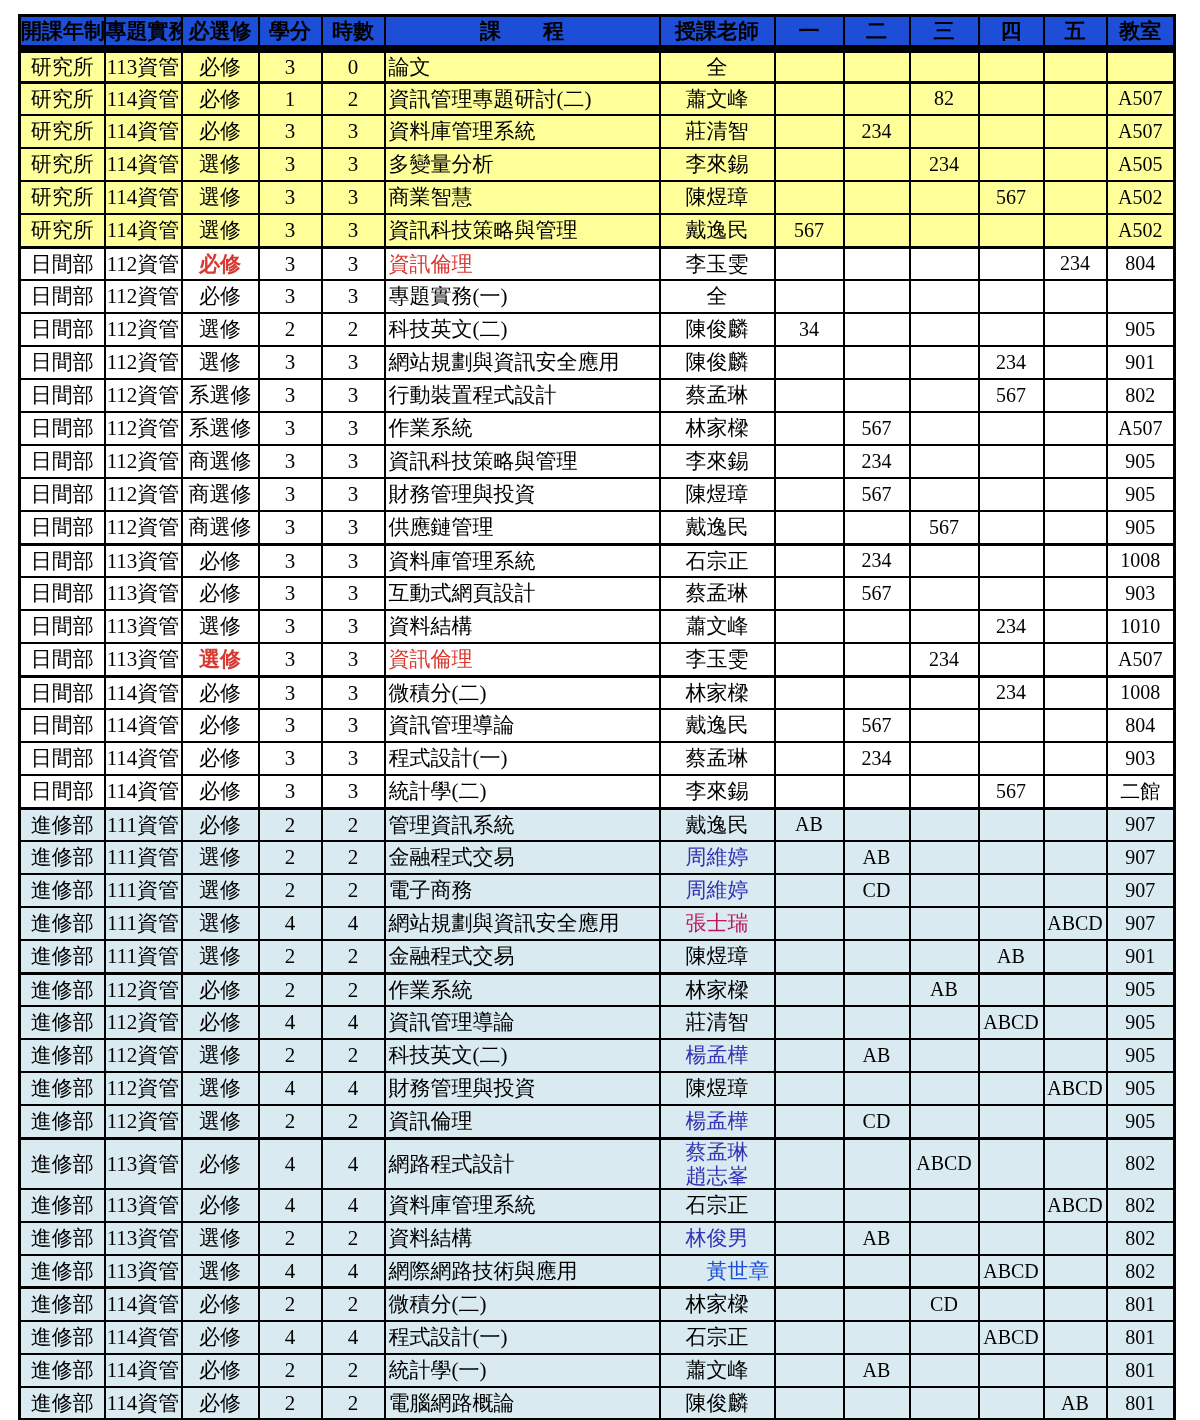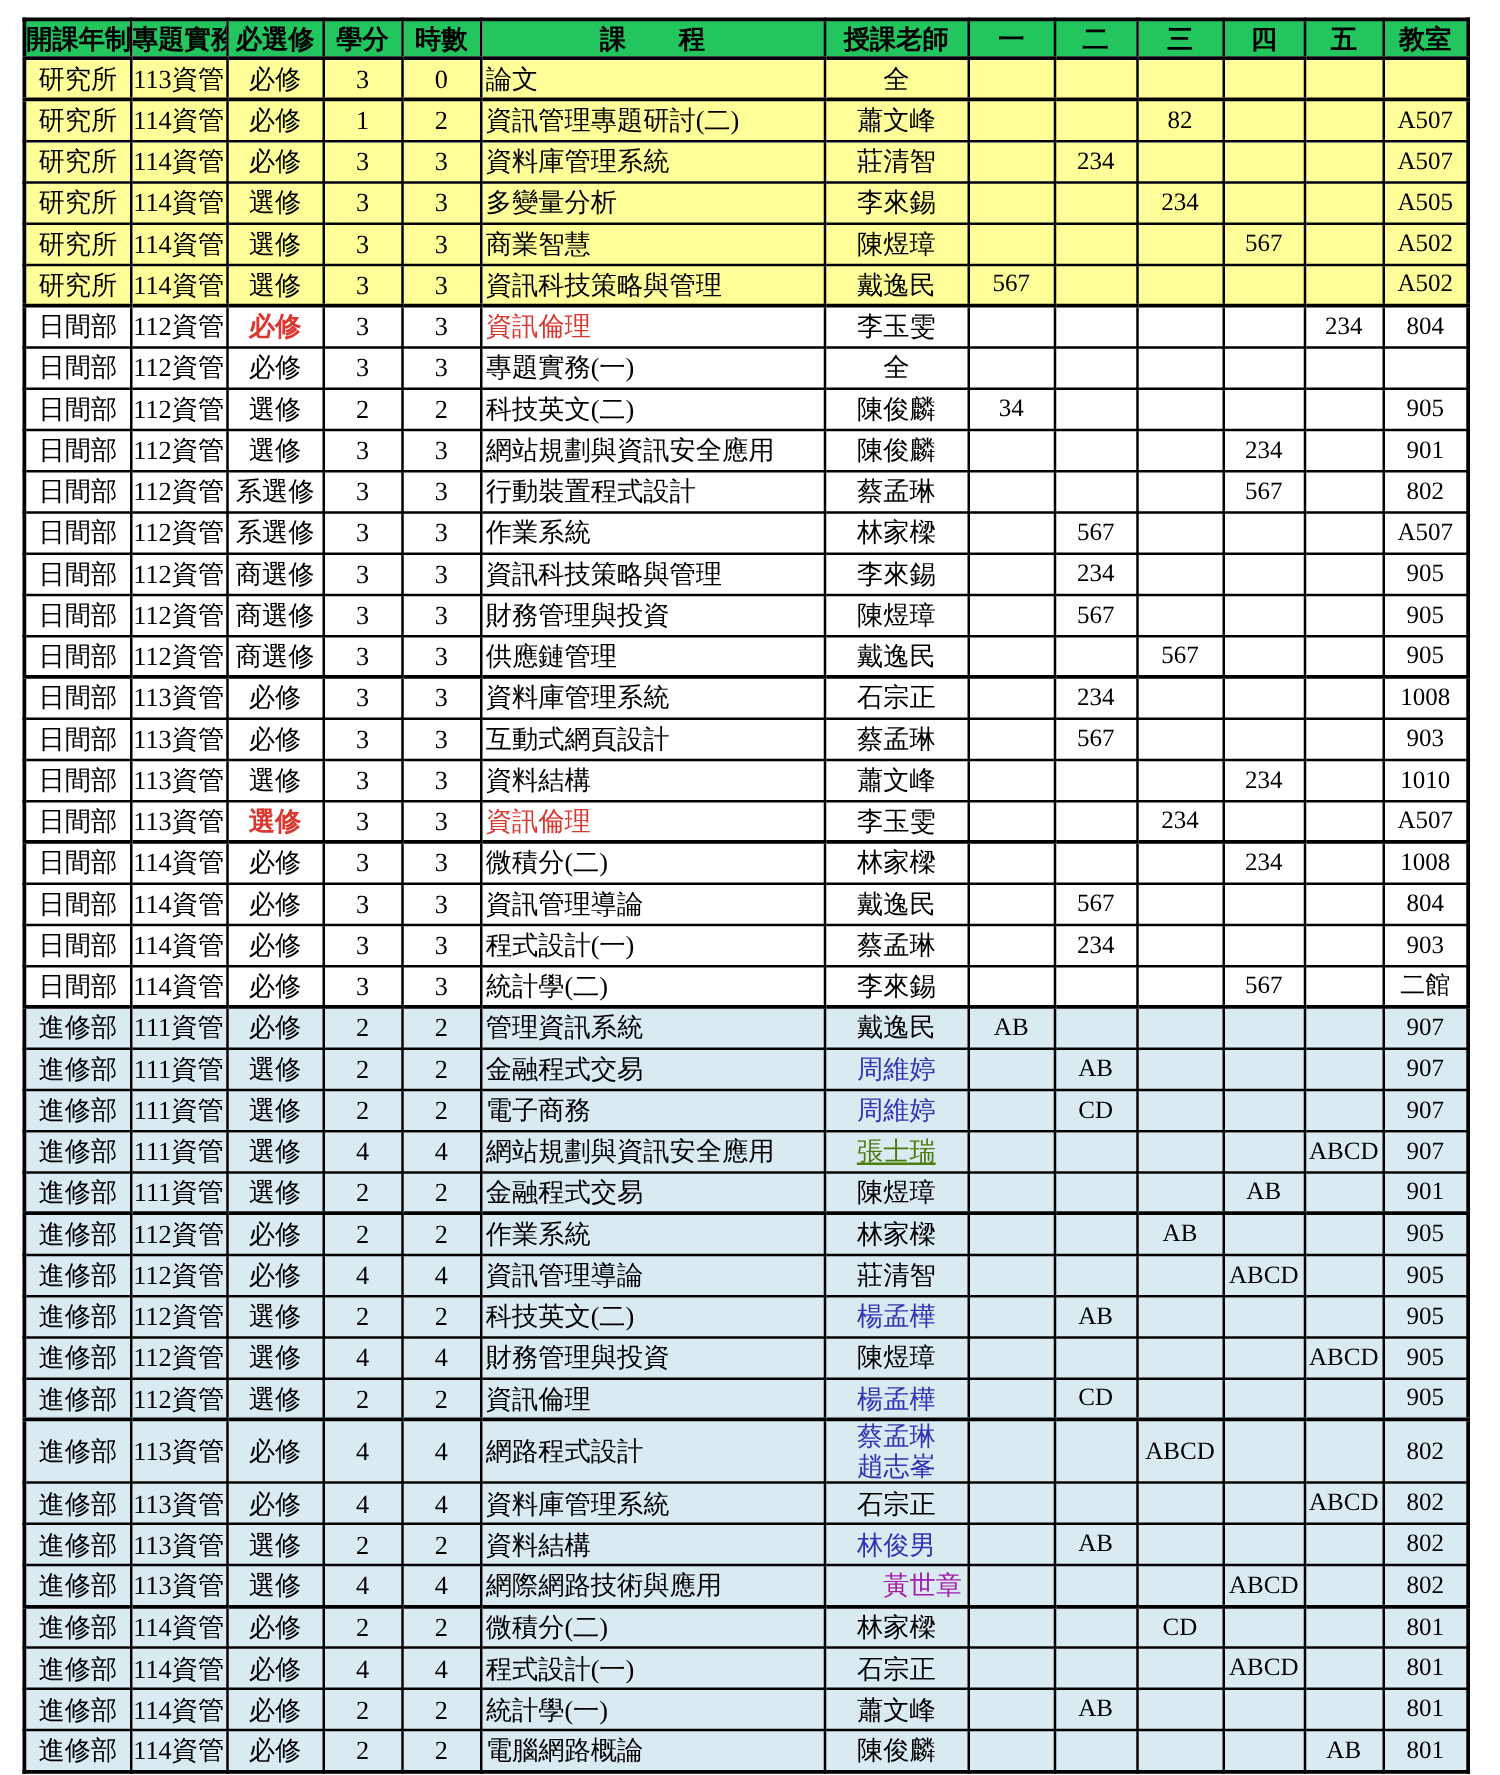--- a/index.html
+++ b/index.html
@@ -29,22 +29,22 @@
     text-align: center;
     vertical-align: middle;
     font-size: 21px;
     line-height: 1.15;
     overflow: hidden;
     white-space: nowrap;
   }
   .schedule thead th {
     font-weight: bold;
     height: 28px;
-    background: #22c55e;
-    border-bottom: 3px solid #000000;
+    background: #1d4ed8;
+    border-bottom: 8px solid #000000;
   }
   .schedule tbody tr.data { height: 33px; }
   .schedule tbody tr.tall { height: 48px; }
   .schedule tbody tr.group-start td { border-top: 3px solid #000; }
   .schedule td.course {
     text-align: left;
     padding-left: 3px;
   }
   .schedule td.small-num { font-size: 20px; }
 </style>
@@ -527,21 +527,21 @@
     <td class="small-num"></td>
     <td class="small-num">907</td>
   </tr>
       <tr class="data" style="background-color: rgb(217, 234, 241);">
     <td>進修部</td>
     <td>111資管</td>
     <td>選修</td>
     <td>4</td>
     <td>4</td>
     <td class="course">網站規劃與資訊安全應用</td>
-    <td style="color: #4d7c0f; text-decoration: underline;">
+    <td style="color: #be185d;">
           <div>張士瑞</div>
         </td>
     <td class="small-num"></td>
     <td class="small-num"></td>
     <td class="small-num"></td>
     <td class="small-num"></td>
     <td class="small-num">ABCD</td>
     <td class="small-num">907</td>
   </tr>
       <tr class="data" style="background-color: rgb(217, 234, 241);">
@@ -698,21 +698,21 @@
     <td class="small-num"></td>
     <td class="small-num">802</td>
   </tr>
       <tr class="data" style="background-color: rgb(217, 234, 241);">
     <td>進修部</td>
     <td>113資管</td>
     <td>選修</td>
     <td>4</td>
     <td>4</td>
     <td class="course">網際網路技術與應用</td>
-    <td style="color: #a21caf; padding-left: 42px;">
+    <td style="color: #1d4ed8; padding-left: 42px;">
           <div>黃世章</div>
         </td>
     <td class="small-num"></td>
     <td class="small-num"></td>
     <td class="small-num"></td>
     <td class="small-num">ABCD</td>
     <td class="small-num"></td>
     <td class="small-num">802</td>
   </tr>
       <tr class="data group-start" style="background-color: rgb(217, 234, 241);">

